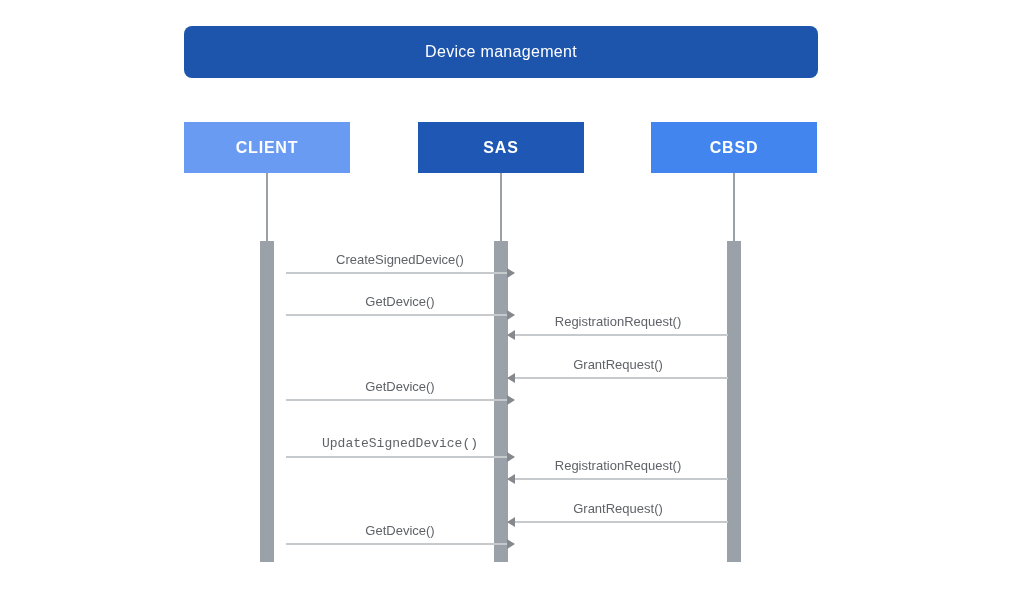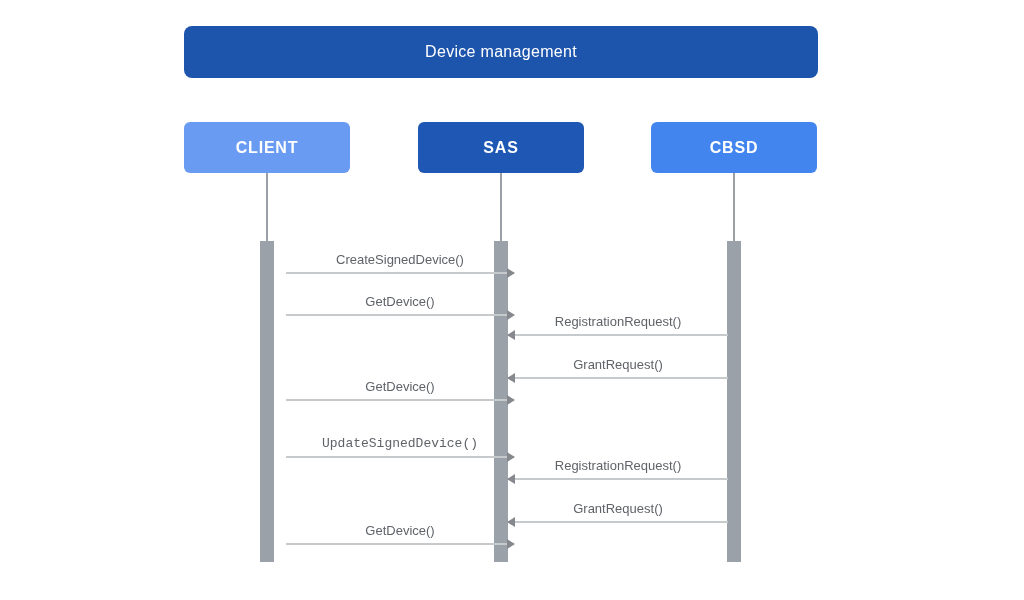--- a/index.html
+++ b/index.html
@@ -25,21 +25,21 @@
     font-size: 16px;
     display: flex; align-items: center; justify-content: center;
     letter-spacing: 0.3px;
   }
 
   
   .actor {
     position: absolute;
     top: 122px;
     width: 166px; height: 51px;
-    border-radius: 6px;
+    border-radius: 0;
     color: #ffffff;
     font-size: 16px;
     font-weight: bold;
     letter-spacing: 0.8px;
     display: flex; align-items: center; justify-content: center;
   }
   .actor-client { left: 184px; background: #6a9bf2; }
   .actor-sas    { left: 418px; background: #1e58b4; }
   .actor-cbsd   { left: 651px; background: #4285ef; }
 

